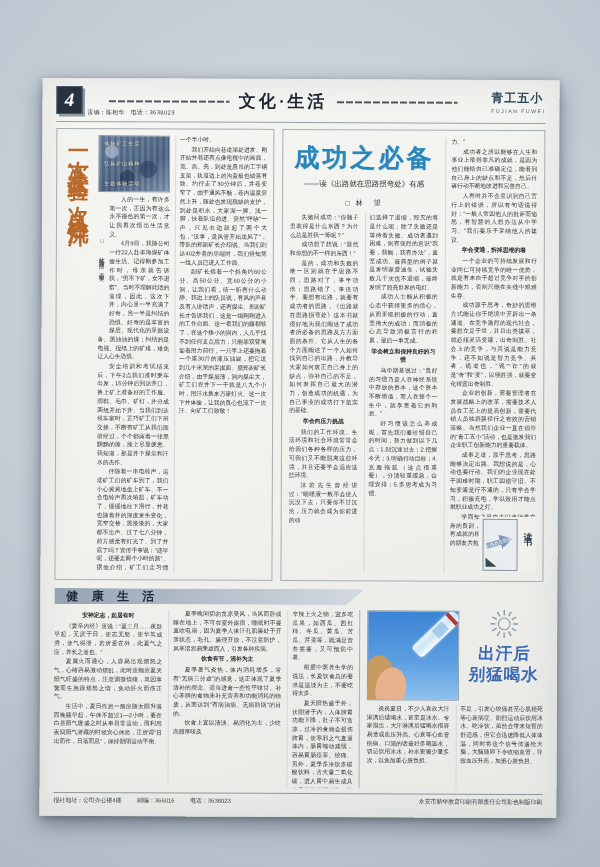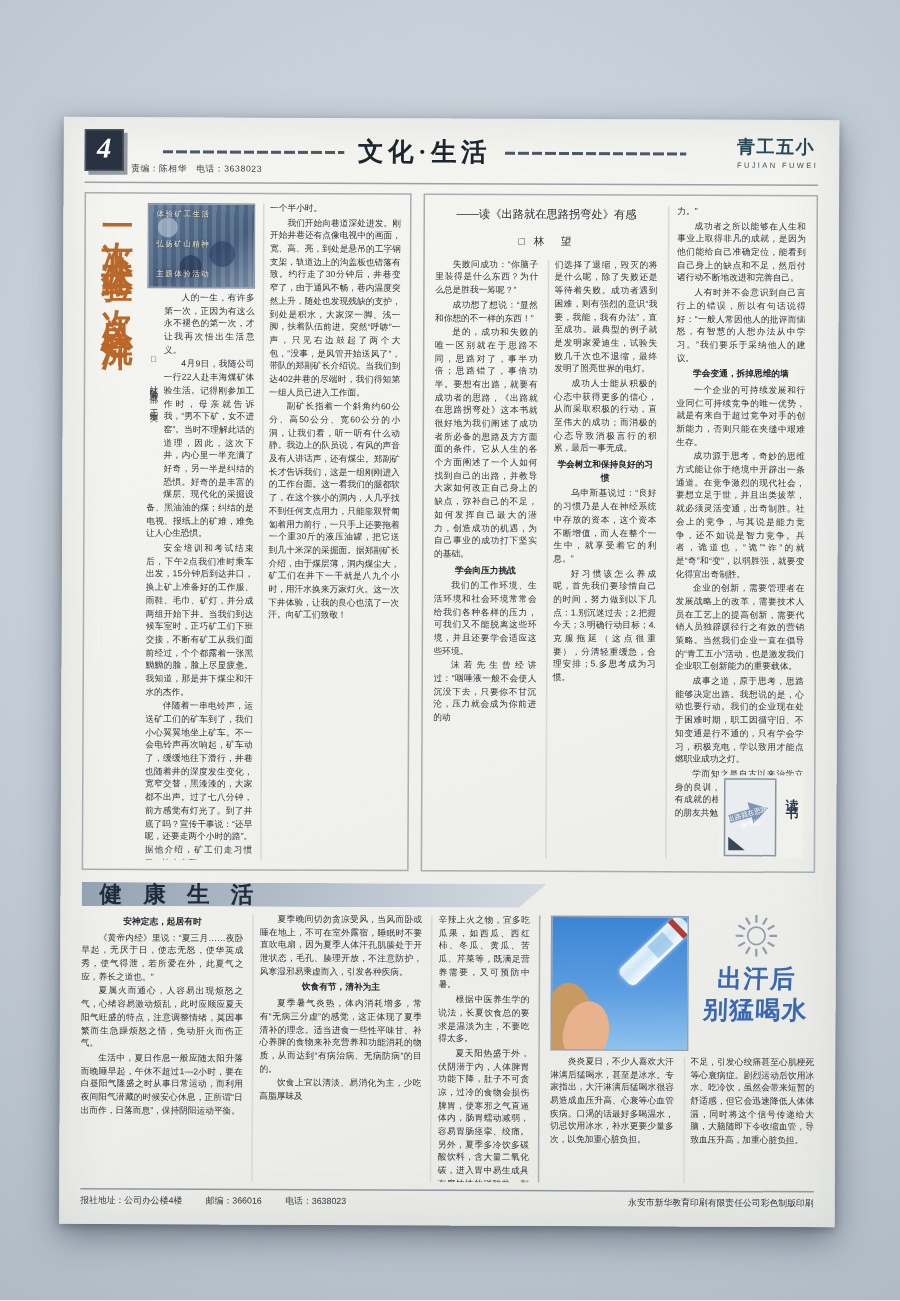--- a/index.html
+++ b/index.html
@@ -63,21 +63,21 @@
     clip-path:polygon(0 32%,55% 32%,55% 0,100% 50%,55% 100%,55% 68%,0 68%);transform:rotate(-16deg);}
   .cover-t{position:absolute;left:1px;top:20px;width:30px;text-align:center;font-size:4.5px;color:#fff;transform:rotate(-16deg);}
   .cover:after{content:"";position:absolute;left:2px;bottom:3px;width:0;height:0;
     border-left:11px solid #3c4754;border-top:9px solid rgba(0,0,0,0);}
   .read-label{writing-mode:vertical-rl;text-orientation:upright;font-size:8.5px;font-weight:bold;
     color:#2c3a4e;letter-spacing:5px;padding-top:6px;}
   
   .hbanner{margin-top:8px;width:310px;height:16px;display:flex;align-items:center;padding-left:12px;box-sizing:border-box;
     background:linear-gradient(100deg,#94a2b1 0%,#b9c3cd 55%,#d4dae1 100%);
     clip-path:polygon(0 0,100% 0,94% 100%,0 100%);}
-  .hbanner span{font-size:15px;font-weight:bold;color:#1e2b3b;letter-spacing:5px;}
+  .hbanner span{font-size:12px;font-weight:bold;color:#1e2b3b;letter-spacing:5px;}
   
   .bottom-row{display:flex;margin-top:5px;height:178px;}
   .summer{width:305px;display:flex;gap:6px;font-size:5.8px;line-height:1.5;box-sizing:border-box;padding-right:6px;}
   .smain{width:76%;display:flex;flex-direction:column;}
   .shead{margin:3px 0 5px;text-align:center;font-family:"Liberation Serif",serif;font-size:18px;font-weight:bold;
     color:#1a2431;letter-spacing:6px;}
   .scols{flex:1;display:flex;gap:6px;overflow:hidden;}
   .scol{flex:1;overflow:hidden;}
   .scol.b{border-left:1px solid #d7d9d6;padding-left:4px;}
   .scol3{flex:1;overflow:hidden;border-left:1px solid #d7d9d6;padding-left:4px;}
@@ -154,20 +154,21 @@
                 <p class="cont">一个半小时。</p>
                 <p>我们开始向巷道深处进发。刚开始井巷还有点像电视中的画面，宽、高、亮，到处是悬吊的工字钢支架，轨道边上的沟盖板也错落有致。约行走了30分钟后，井巷变窄了，由于通风不畅，巷内温度突然上升，随处也发现残缺的支护，到处是积水，大家深一脚、浅一脚，扶着队伍前进。突然“呼哧”一声，只见右边鼓起了两个大包，“没事，是风管开始送风了”，带队的郑副矿长介绍说。当我们到达402井巷的尽端时，我们得知第一组人员已进入工作面。</p>
                 <p>副矿长指着一个斜角约60公分、高50公分、宽60公分的小洞，让我们看，听一听有什么动静。我边上的队员说，有风的声音及有人讲话声，还有煤尘。郑副矿长才告诉我们，这是一组刚刚进入的工作台面。这一看我们的腿都软了，在这个狭小的洞内，人几乎找不到任何支点用力，只能靠双臂匍匐着用力前行，一只手上还要拖着一个重30斤的液压油罐，把它送到几十米深的采掘面。据郑副矿长介绍，由于煤层薄，洞内煤尘大，矿工们在井下一干就是八九个小时，用汗水换来万家灯火。这一次下井体验，让我的良心也流了一次汗。向矿工们致敬！</p>
               </div>
         </div>
       </div>
     </section>
 
     <section class="art-main">
       <div class="amain-left">
+        <h1 class="mhead">成功之必备</h1>
         <div class="msub">——读《出路就在思路拐弯处》有感</div>
         <div class="mauthor">□ 林　望</div>
         <div class="mcols">
           <div class="mcol flow">
                 <p>失败问成功：“你脑子里装得是什么东西？为什么总是胜我一筹呢？”</p>
                 <p>成功想了想说：“显然和你想的不一样的东西！”</p>
                 <p>是的，成功和失败的唯一区别就在于思路不同，思路对了，事半功倍；思路错了，事倍功半。要想有出路，就要有成功者的思路，《出路就在思路拐弯处》这本书就很好地为我们阐述了成功者所必备的思路及方方面面的条件。它从人生的各个方面阐述了一个人如何找到自己的出路，并教导大家如何改正自己身上的缺点，弥补自己的不足，如何发挥自己最大的潜力，创造成功的机遇，为自己事业的成功打下坚实的基础。</p>
                 <h4>学会向压力挑战</h4>
                 <p>我们的工作环境、生活环境和社会环境常常会给我们各种各样的压力，可我们又不能脱离这些环境，并且还要学会适应这些环境。</p>
                 <p>沫若先生曾经讲过：“咽唾液一般不会使人沉没下去，只要你不甘沉沦，压力就会成为你前进的动</p>

